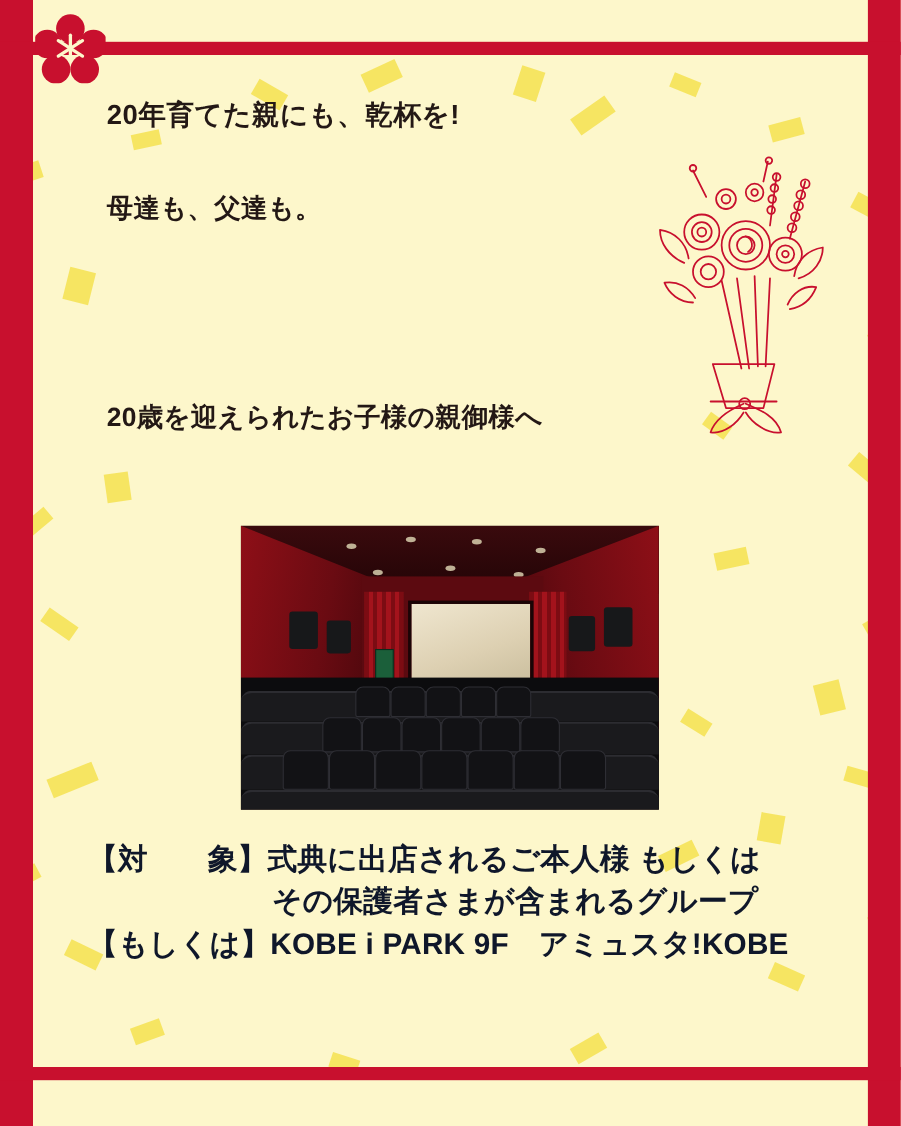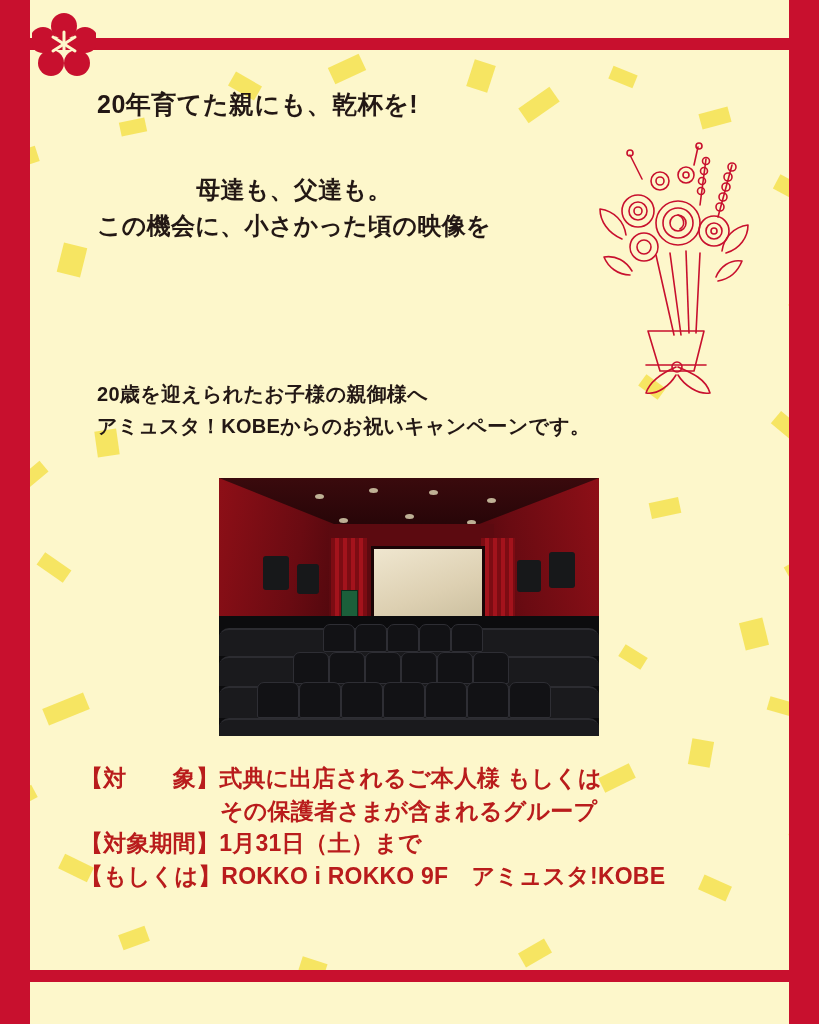--- a/index.html
+++ b/index.html
@@ -83,27 +83,27 @@
   .body-block {
     position: absolute;
     left: 67px;
     top: 122px;
     font-size: 24px;
     font-weight: bold;
     color: #231815;
     line-height: 1.52;
     letter-spacing: .3px;
   }
-  .body-block div { white-space: nowrap; text-align: center; }
+  .body-block div { white-space: nowrap; }
 
   .invite-block {
     position: absolute;
     left: 67px;
-    top: 328px;
-    font-size: 20px;
+    top: 311px;
+    font-size: 24px;
     font-weight: bold;
     color: #231815;
     line-height: 1.62;
     letter-spacing: .3px;
   }
   .invite-block div { white-space: nowrap; }
 
   
   .bouquet {
     position: absolute;
@@ -194,28 +194,28 @@
   .ph-floorline {
     left: 0; top: 168px; width: 380px; height: 10px;
     background: #2a0609;
   }
 
   
   .info {
     position: absolute;
     left: 50px;
     top: 712px;
-    font-size: 23px;
+    font-size: 27px;
     font-weight: bold;
-    color: #b91c1c;
+    color: #0f172a;
     line-height: 1.42;
     letter-spacing: .2px;
   }
   .info .row { white-space: nowrap; }
-  .info .sub { padding-left: 140px; white-space: nowrap; }
+  .info .sub { padding-left: 140px; white-space: nowrap; text-align: center; }
 </style>
 </head>
 <body>
 
 <div id="page">
 
   <div class="confetti" style="left:8px;top:150px;width:30px;height:16px;transform:rotate(-18deg);"></div>
   <div class="confetti" style="left:2px;top:330px;width:26px;height:14px;transform:rotate(25deg);"></div>
   <div class="confetti" style="left:14px;top:470px;width:34px;height:14px;transform:rotate(-40deg);"></div>
   <div class="confetti" style="left:0px;top:640px;width:28px;height:16px;transform:rotate(12deg);"></div>
@@ -329,26 +329,24 @@
           <circle cx="44" cy="18" r="3"></circle>
         <path d="M108 30 L112 12"></path>
           <circle cx="113" cy="11" r="3"></circle>
       </g>
     </svg>
 
     <div class="headline">20年育てた親にも、乾杯を!</div>
 
     <div class="body-block">
       <div>母達も、父達も。</div>
-      <div>この機会に、小さかった頃の映像を</div>
     </div>
 
     <div class="invite-block">
       <div>20歳を迎えられたお子様の親御様へ</div>
-      <div>アミュスタ！KOBEからのお祝いキャンペーンです。</div>
     </div>
 
     <div class="photo" title="theater">
       <div class="ph ph-ceiling"></div>
       <div class="ph-light" style="left:96px;top:16px;"></div>
       <div class="ph-light" style="left:150px;top:10px;"></div>
       <div class="ph-light" style="left:210px;top:12px;"></div>
       <div class="ph-light" style="left:268px;top:20px;"></div>
       <div class="ph-light" style="left:120px;top:40px;"></div>
       <div class="ph-light" style="left:186px;top:36px;"></div>
@@ -396,21 +394,18 @@
 
       <div class="seat-row" style="top:240px;height:22px;"></div>
     </div>
 
     <div class="info">
       <div class="row">
         <span>【対　　象】</span><span>式典に出店されるご本人様 もしくは</span>
       </div>
       <div class="sub">その保護者さまが含まれるグループ</div>
       <div class="row">
-        <span>【対象期間】</span><span>1月31日（土）まで</span>
-      </div>
-      <div class="row">
-        <span>【もしくは】</span><span>ROKKO i ROKKO 9F　アミュスタ!KOBE</span>
+        <span>【もしくは】</span><span>KOBE i PARK 9F　アミュスタ!KOBE</span>
       </div>
     </div>
 
   </div>
 </div>
 
 </body></html>

